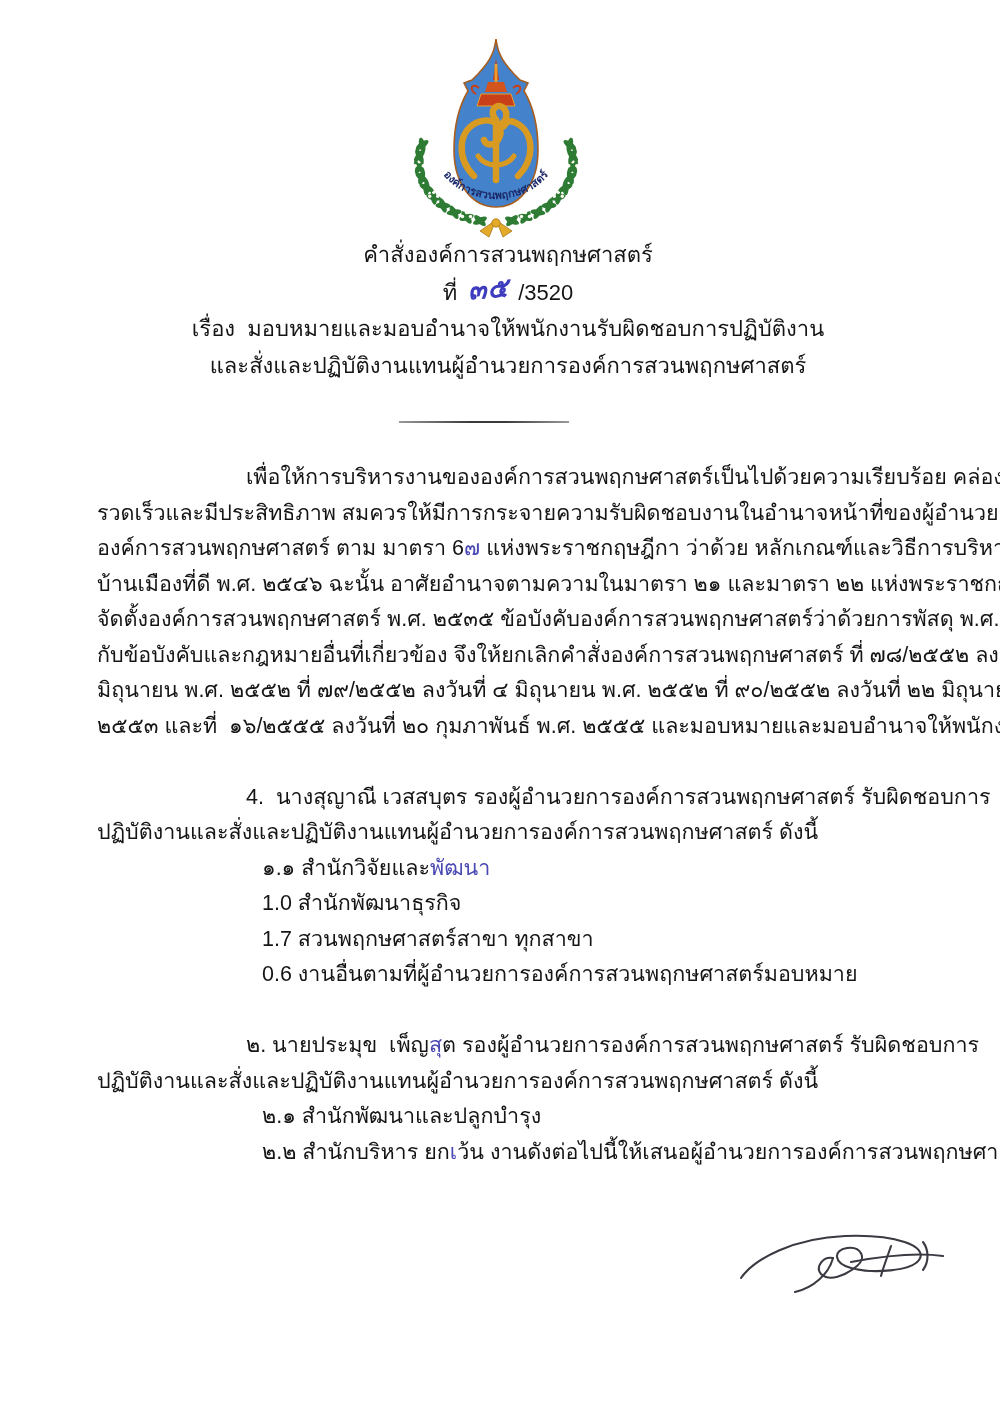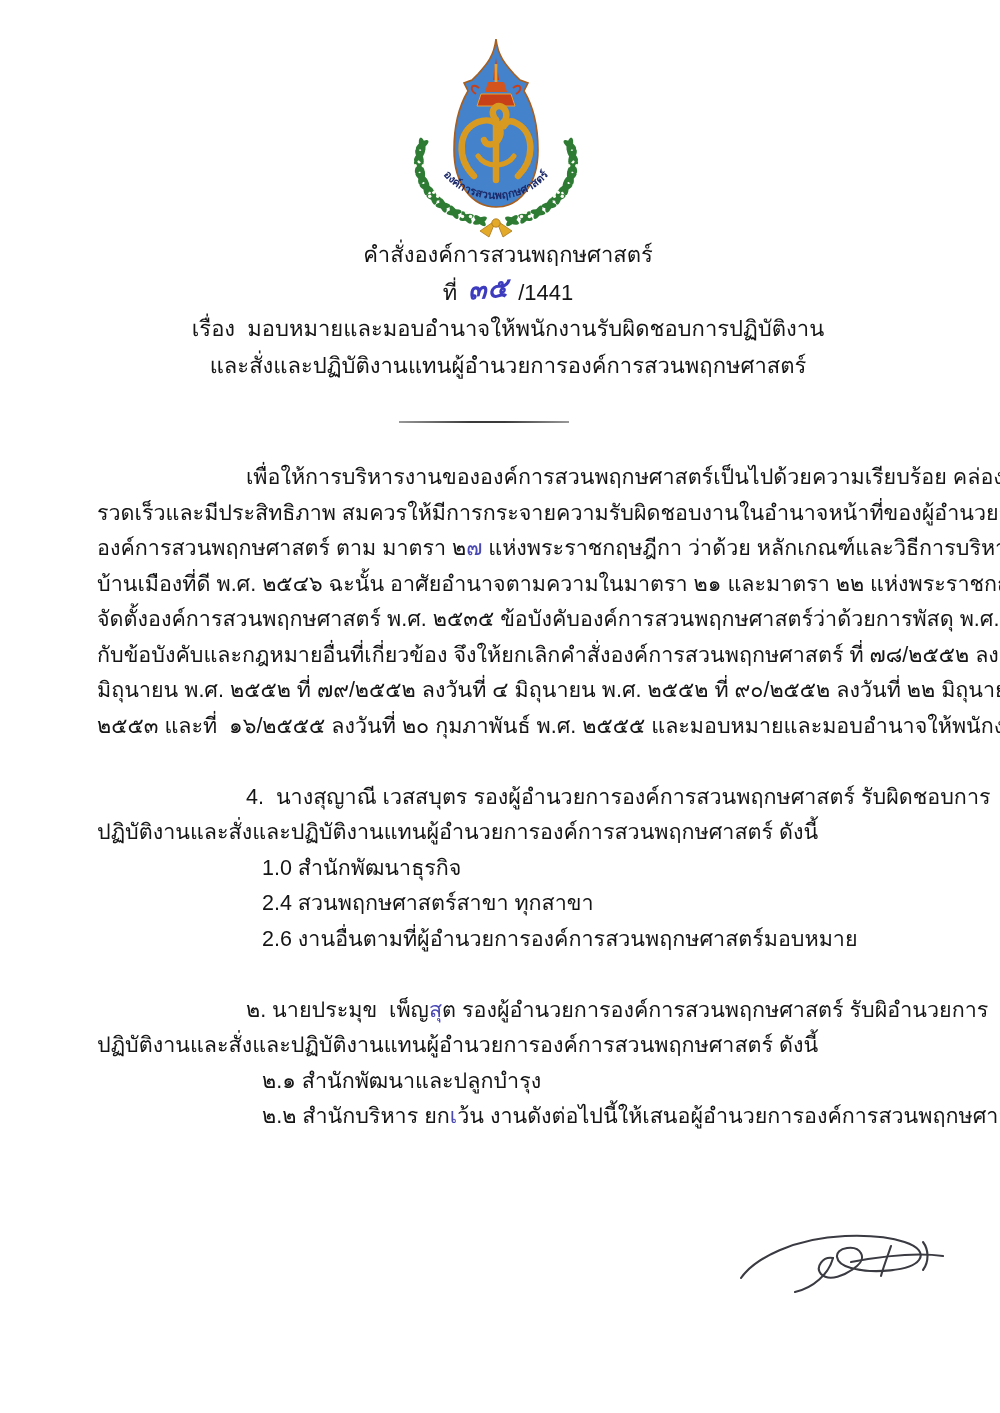--- a/index.html
+++ b/index.html
@@ -122,48 +122,49 @@
 
     <g>
       <path d="M90,186 L74,197 L83,203 Z" stroke="#a9751a" stroke-width="0.8" fill="#e2aa28"></path>
       <path d="M90,186 L106,197 L97,203 Z" stroke="#a9751a" stroke-width="0.8" fill="#e2aa28"></path>
       <circle cx="90" cy="189" r="4.2" fill="#e2aa28" stroke="#a9751a" stroke-width="0.8"></circle>
     </g>
   </svg>
 
   <div class="header">
     <div class="hline">คำสั่งองค์การสวนพฤกษศาสตร์</div>
-    <div class="hline"><span>ที่</span><span class="handwritten">๓๕</span><span>/1441</span></div>
+    <div class="hline"><span>ที่</span><span class="handwritten">๓๕</span><span>/3520</span></div>
     <div class="hline">เรื่อง  มอบหมายและมอบอำนาจให้พนักงานรับผิดชอบการปฏิบัติงาน</div>
     <div class="hline">และสั่งและปฏิบัติงานแทนผู้อำนวยการองค์การสวนพฤกษศาสตร์</div>
   </div>
 
   <div class="divider"></div>
 
   <div class="bodytext">
     <div class="ln ind"><span>เพื่อให้การบริหารงานขององค์การสวนพฤกษศาสตร์เป็นไปด้วยความเรียบร้อย คล่องตัว</span></div>
     <div class="ln"><span>รวดเร็วและมีประสิทธิภาพ สมควรให้มีการกระจายความรับผิดชอบงานในอำนาจหน้าที่ของผู้อำนวยการ</span></div>
-    <div class="ln"><span>องค์การสวนพฤกษศาสตร์ ตาม มาตรา ๒</span><span class="hl">๗</span><span> แห่งพระราชกฤษฎีกา ว่าด้วย หลักเกณฑ์และวิธีการบริหารกิจการ</span></div>
+    <div class="ln"><span>องค์การสวนพฤกษศาสตร์ ตาม มาตรา 6</span><span class="hl">๗</span><span> แห่งพระราชกฤษฎีกา ว่าด้วย หลักเกณฑ์และวิธีการบริหารกิจการ</span></div>
     <div class="ln"><span>บ้านเมืองที่ดี พ.ศ. ๒๕๔๖ ฉะนั้น อาศัยอำนาจตามความในมาตรา ๒๑ และมาตรา ๒๒ แห่งพระราชกฤษฎีกา</span></div>
     <div class="ln"><span>จัดตั้งองค์การสวนพฤกษศาสตร์ พ.ศ. ๒๕๓๕ ข้อบังคับองค์การสวนพฤกษศาสตร์ว่าด้วยการพัสดุ พ.ศ. ๒๕๕๒</span></div>
     <div class="ln"><span>กับข้อบังคับและกฎหมายอื่นที่เกี่ยวข้อง จึงให้ยกเลิกคำสั่งองค์การสวนพฤกษศาสตร์ ที่ ๗๘/๒๕๕๒ ลงวันที่ ๔</span></div>
     <div class="ln"><span>มิถุนายน พ.ศ. ๒๕๕๒ ที่ ๗๙/๒๕๕๒ ลงวันที่ ๔ มิถุนายน พ.ศ. ๒๕๕๒ ที่ ๙๐/๒๕๕๒ ลงวันที่ ๒๒ มิถุนายน</span></div>
     <div class="ln"><span>๒๕๕๓ และที่  ๑๖/๒๕๕๕ ลงวันที่ ๒๐ กุมภาพันธ์ พ.ศ. ๒๕๕๕ และมอบหมายและมอบอำนาจให้พนักงาน</span></div>
 
     <div class="gap"></div>
 
     <div class="ln ind"><span>4.  นางสุญาณี เวสสบุตร รองผู้อำนวยการองค์การสวนพฤกษศาสตร์ รับผิดชอบการ</span></div>
     <div class="ln"><span>ปฏิบัติงานและสั่งและปฏิบัติงานแทนผู้อำนวยการองค์การสวนพฤกษศาสตร์ ดังนี้</span></div>
+    <div class="ln sub"><span>๑.๑ สำนักวิจัยและ</span><span class="hl">พัฒนา</span></div>
     <div class="ln sub"><span>1.0 สำนักพัฒนาธุรกิจ</span></div>
-    <div class="ln sub"><span>2.4 สวนพฤกษศาสตร์สาขา ทุกสาขา</span></div>
-    <div class="ln sub"><span>2.6 งานอื่นตามที่ผู้อำนวยการองค์การสวนพฤกษศาสตร์มอบหมาย</span></div>
+    <div class="ln sub"><span>1.7 สวนพฤกษศาสตร์สาขา ทุกสาขา</span></div>
+    <div class="ln sub"><span>0.6 งานอื่นตามที่ผู้อำนวยการองค์การสวนพฤกษศาสตร์มอบหมาย</span></div>
 
     <div class="gap"></div>
 
-    <div class="ln ind"><span>๒. นายประมุข  เพ็ญ</span><span class="hl">สุ</span><span>ต รองผู้อำนวยการองค์การสวนพฤกษศาสตร์ รับผิอำนวยการ</span></div>
+    <div class="ln ind"><span>๒. นายประมุข  เพ็ญ</span><span class="hl">สุ</span><span>ต รองผู้อำนวยการองค์การสวนพฤกษศาสตร์ รับผิดชอบการ</span></div>
     <div class="ln"><span>ปฏิบัติงานและสั่งและปฏิบัติงานแทนผู้อำนวยการองค์การสวนพฤกษศาสตร์ ดังนี้</span></div>
     <div class="ln sub"><span>๒.๑ สำนักพัฒนาและปลูกบำรุง</span></div>
     <div class="ln sub"><span>๒.๒ สำนักบริหาร ยก</span><span class="hl">เ</span><span>ว้น งานดังต่อไปนี้ให้เสนอผู้อำนวยการองค์การสวนพฤกษศาสตร์</span></div>
   </div>
 
   <svg class="signature" viewBox="0 0 222 92">
     <g fill="none" stroke="#3a3a42" stroke-width="2.1" stroke-linecap="round">
       <path d="M8,62 C22,42 62,22 112,20 C162,18 196,30 186,44 C178,55 140,58 118,52 C100,47 100,34 114,32 C128,30 134,42 124,50 C112,60 96,66 88,58 C82,51 90,40 100,42"></path>
       <path d="M100,42 C96,58 80,72 62,76"></path>
       <path d="M118,46 C150,40 182,36 210,40"></path>

